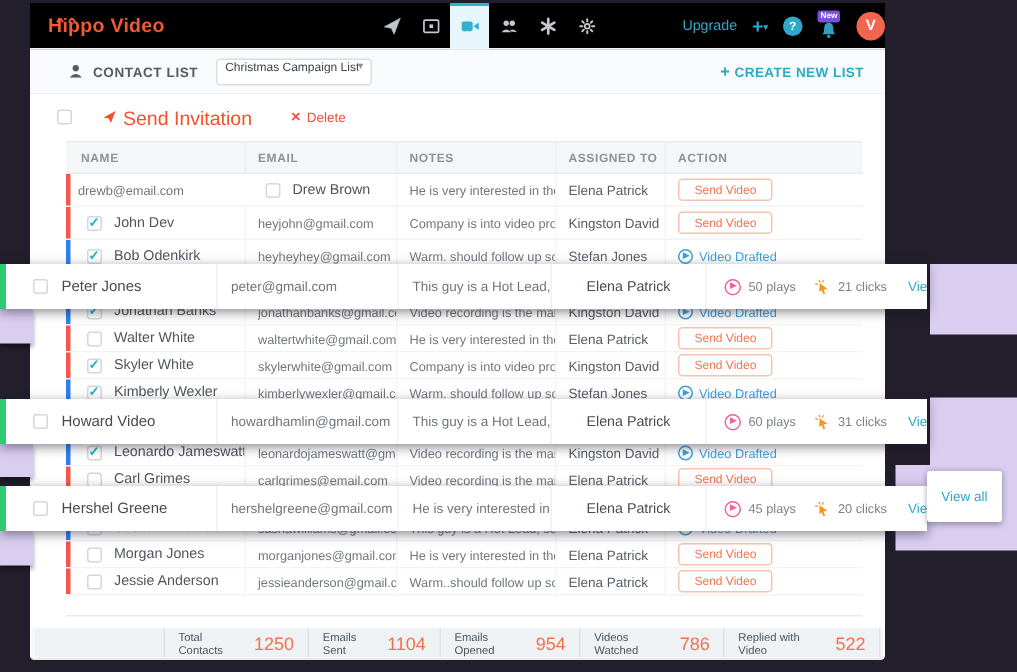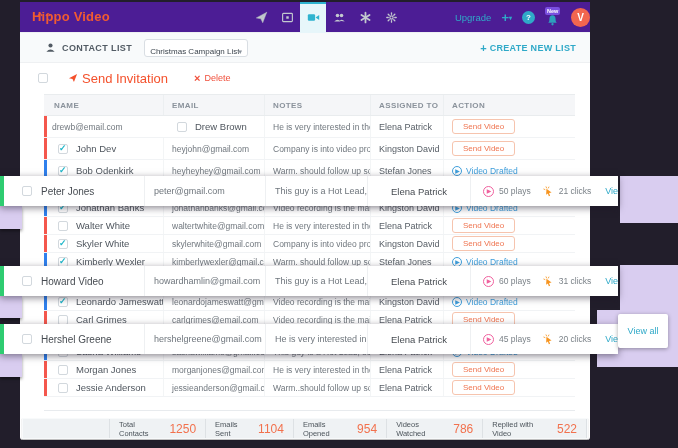--- a/index.html
+++ b/index.html
@@ -3,41 +3,41 @@
 <meta charset="utf-8">
 <style>
   html,body{margin:0;padding:0;background:#221e2b;}
   *{box-sizing:border-box;font-family:"Liberation Sans",sans-serif;}
   #stage{position:relative;width:678px;height:448px;background:#221e2b;overflow:hidden;}
 
   
   .app{position:absolute;left:20px;top:2px;width:570px;height:438px;background:#fff;border-radius:3px;z-index:1;}
 
   
-  .navbar{position:absolute;left:0;top:0;width:570px;height:31px;border-bottom:1px solid #edf0f2;background:#4c1d95;}
+  .navbar{position:absolute;left:0;top:0;width:570px;height:31px;border-bottom:1px solid #edf0f2;background:#000000;}
   .logo{position:absolute;left:12px;top:7px;font-size:13px;font-weight:bold;color:#f15b31;letter-spacing:.2px;}
   .logo-doodle{position:absolute;left:17px;top:1px;}
   .tabs{position:absolute;left:228px;top:0;height:31px;display:flex;}
   .tab{width:26px;height:31px;display:flex;align-items:center;justify-content:center;cursor:pointer;}
   .tab svg{width:13px;height:13px;}
   .tab.active{background:#e7f6fa;box-shadow:inset 0 2px 0 #2fb3cf;}
   .nav-right{position:absolute;right:0;top:0;height:31px;display:flex;align-items:center;gap:10px;}
   .upgrade{font-size:9.5px;color:#2fa9c8;cursor:pointer;}
   .plus{font-size:13px;font-weight:bold;color:#2fa9c8;cursor:pointer;line-height:1;}
   .plus .caret{font-size:6px;vertical-align:2px;}
   .help{width:13px;height:13px;border-radius:50%;background:#2fa9c8;color:#fff;font-size:8px;font-weight:bold;display:flex;align-items:center;justify-content:center;cursor:pointer;}
   .bellwrap{position:relative;width:16px;height:20px;cursor:pointer;}
   .bellwrap svg{position:absolute;left:1px;top:6px;width:13px;height:13px;}
   .badge{position:absolute;top:-1px;left:0px;background:#7a4fe0;color:#fff;font-size:5.5px;font-weight:bold;padding:1px 2px;border-radius:2px;}
   .avatar{width:19px;height:19px;border-radius:50%;background:#f2664f;color:#fff;font-size:10px;font-weight:bold;display:flex;align-items:center;justify-content:center;cursor:pointer;}
 
   
   .subheader{position:absolute;left:0;top:31px;width:570px;height:30px;background:#f8fafb;border-bottom:1px solid #eef0f2;display:flex;align-items:center;padding-left:25px;}
   .cl-label{font-size:9px;font-weight:bold;color:#525b64;letter-spacing:.4px;margin-left:6px;}
-  .dropdown{margin-left:12px;width:104px;height:18px;background:#fff;border:1px solid #d9dee3;border-radius:3px;display:flex;align-items:flex-end;padding:0 5px;cursor:pointer;}
+  .dropdown{margin-left:12px;width:104px;height:18px;background:#fff;border:1px solid #d9dee3;border-radius:3px;display:flex;align-items:flex-start;padding:0 5px;cursor:pointer;}
   .dropdown .dval{font-size:8px;color:#3c454e;white-space:nowrap;overflow:hidden;flex:1;}
   .dropdown .caret{font-size:7px;color:#8a929b;}
   .create{margin-left:auto;margin-right:14px;display:flex;align-items:center;gap:3px;cursor:pointer;}
   .create .cplus{color:#2fa9c8;font-size:11px;font-weight:bold;}
   .create .clabel{color:#2fa9c8;font-size:9px;font-weight:bold;letter-spacing:.3px;}
 
   
   .toolbar{position:absolute;left:0;top:61px;width:570px;height:30px;display:flex;align-items:center;background:#fff;}
   .cb{width:10px;height:10px;border:1px solid #d2d8dd;border-radius:2px;background:#fff;position:relative;flex:none;cursor:pointer;}
   .cb.checked::after{content:"✓";position:absolute;left:0px;top:-2px;font-size:9px;font-weight:bold;color:#1fb6c9;}

